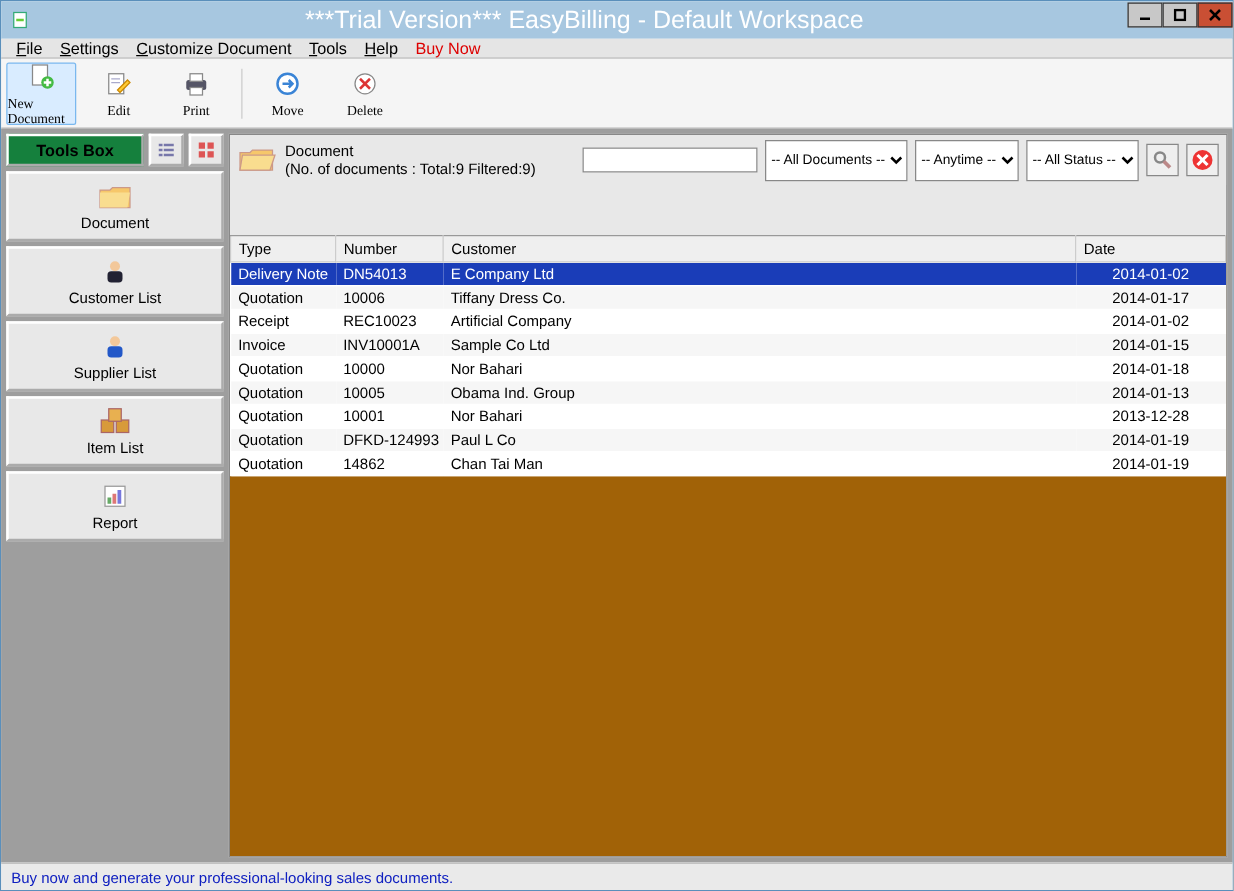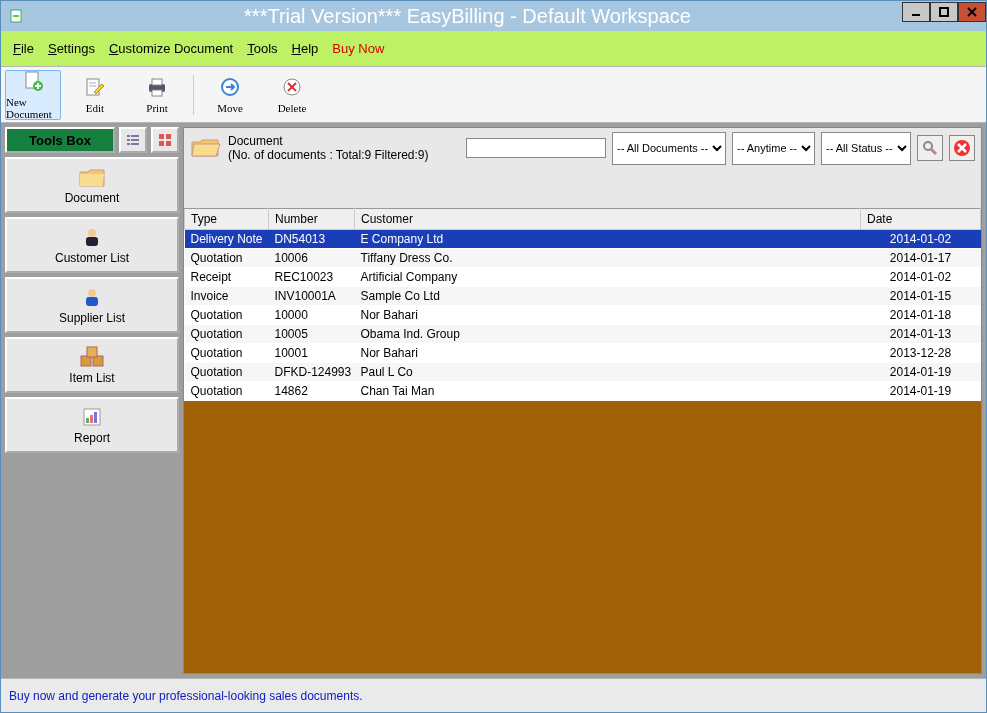--- a/index.html
+++ b/index.html
@@ -3,21 +3,21 @@
 <meta charset="utf-8">
 <style>
   * { box-sizing: border-box; }
   body { margin:0; font-family: "Segoe UI", Tahoma, sans-serif; font-size:12px; background:#fff; width:987px; height:713px; overflow:hidden; }
   .window { width:987px; height:713px; border:1px solid #5a8fbb; display:flex; flex-direction:column; }
   .titlebar { height:30px; background:#a7c7e0; display:flex; align-items:center; color:#fff; font-size:20px; }
   .titlebar .appico { width:24px; display:flex; align-items:center; justify-content:center; margin:0 4px; }
   .titlebar .title { flex:1; text-align:center; }
   .titlebar .wbtn { width:28px; height:20px; border:1px solid #333; background:#c8c8c8; display:flex; align-items:center; justify-content:center; margin-top:-8px; }
   .titlebar .wbtn.close { background:#c94f34; color:#000; font-weight:bold; }
-  .menubar { height:36px; background:#bef264; border-bottom:1px solid #b5b5b5; display:flex; align-items:center; padding:0 6px; gap:2px; font-size:13px; }
+  .menubar { height:16px; background:#e5e5e5; border-bottom:1px solid #b5b5b5; display:flex; align-items:center; padding:0 6px; gap:2px; font-size:13px; }
   .menubar span u { text-decoration:underline; }
   .menubar .mitem { padding:0 6px; cursor:default; }
   .menubar .buynow { color:#d00; }
   .toolbar { height:56px; background:#f5f5f5; border-bottom:1px solid #b5b5b5; display:flex; align-items:flex-end; padding:2px 4px; gap:6px; }
   .toolbar .tbtn { width:56px; height:50px; border:1px solid transparent; display:flex; flex-direction:column; align-items:center; justify-content:center; font-size:11px; cursor:default; border-radius:2px;font-family:Liberation Serif, serif;}
   .toolbar .tbtn.sel { background:#d9ecff; border:1px solid #7ab8ef; }
   .toolbar .tlabel { margin-top:2px; }
   .toolbar .vline { width:1px; height:40px; background:#ccc; margin:0 2px; align-self:center;}
   .mainrow { flex:1; display:flex; background:#9e9e9e; overflow:hidden; }
   .sidebar { width:182px; background:#9e9e9e; padding:4px; display:flex; flex-direction:column; gap:4px; }
@@ -30,21 +30,21 @@
   .filterbar .docinfo { display:flex; flex-direction:column; line-height:14px; font-size:12px;}
   .filterbar input.search { width:140px; height:20px; border:1px solid #888; }
   .filterbar select { height:33px; border:1px solid #888; font-size:11px; background:#fff;}
   .iconbtn { width:26px; height:26px; border:1px solid #888; background:#efefef; display:flex; align-items:center; justify-content:center; }
   table.docs { width:100%; border-collapse:collapse; background:#fff; font-size:12px; table-layout:fixed;}
   table.docs th { text-align:left; font-weight:normal; background:#efefef; border:1px solid #ccc; border-top:1px solid #999; padding:3px 6px; }
   table.docs td { padding:2px 6px; border-bottom:1px solid #fff; white-space:nowrap; overflow:hidden;}
   table.docs tr.sel td { background:#1a3db8; color:#fff; }
   table.docs tr:nth-child(even):not(.sel) td { background:#f6f6f6; }
   .tablewrap { flex:1; background:#a16207; overflow:auto;margin-top:40px; }
-  .statusbar { height:34px; background:#eaeaea; border-top:1px solid #b5b5b5; display:flex; align-items:center; padding:0 8px; color:#1020c0; font-size:12px;}
+  .statusbar { height:22px; background:#eaeaea; border-top:1px solid #b5b5b5; display:flex; align-items:center; padding:0 8px; color:#1020c0; font-size:12px;}
   col.ctype{width:84px} col.cnum{width:86px} col.ccust{} col.cdate{width:120px}
   th.cdate, td.cdate { text-align:center; }
 </style>
 </head>
 <body>
 
 <div class="window">
 
   <div class="titlebar">
     <div class="appico">

